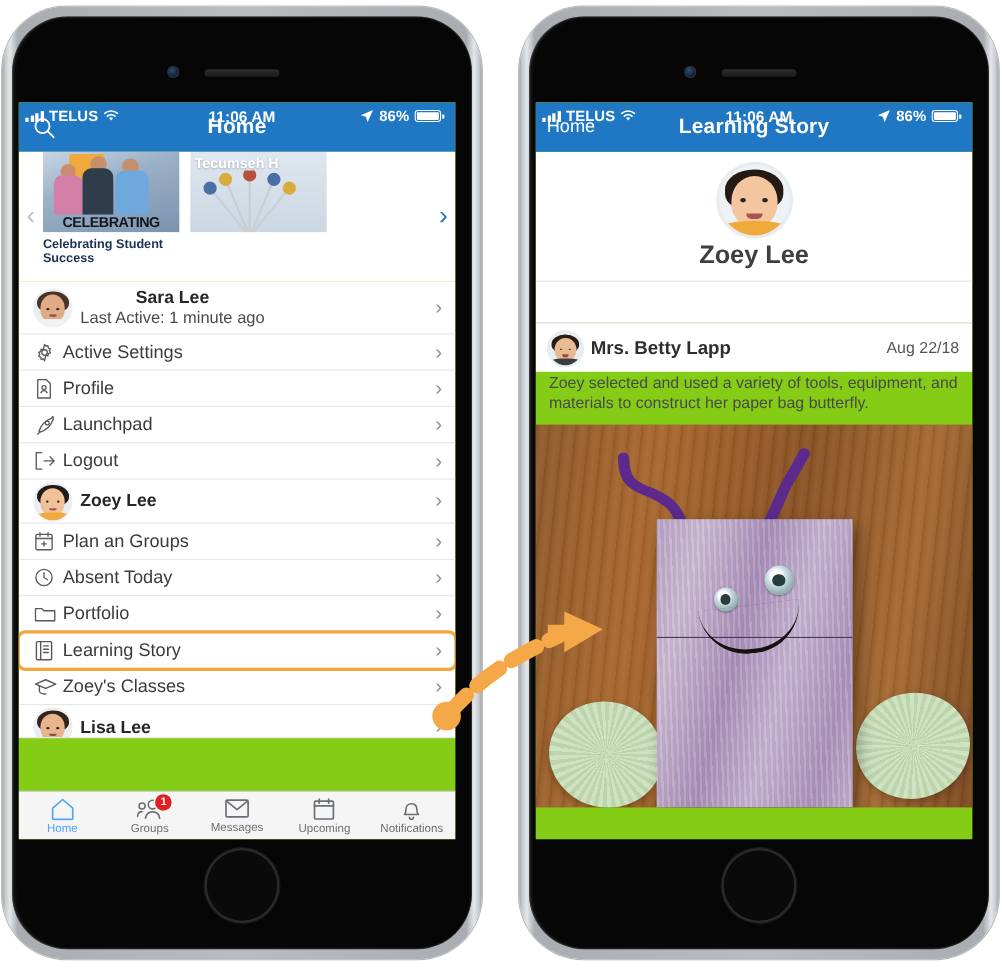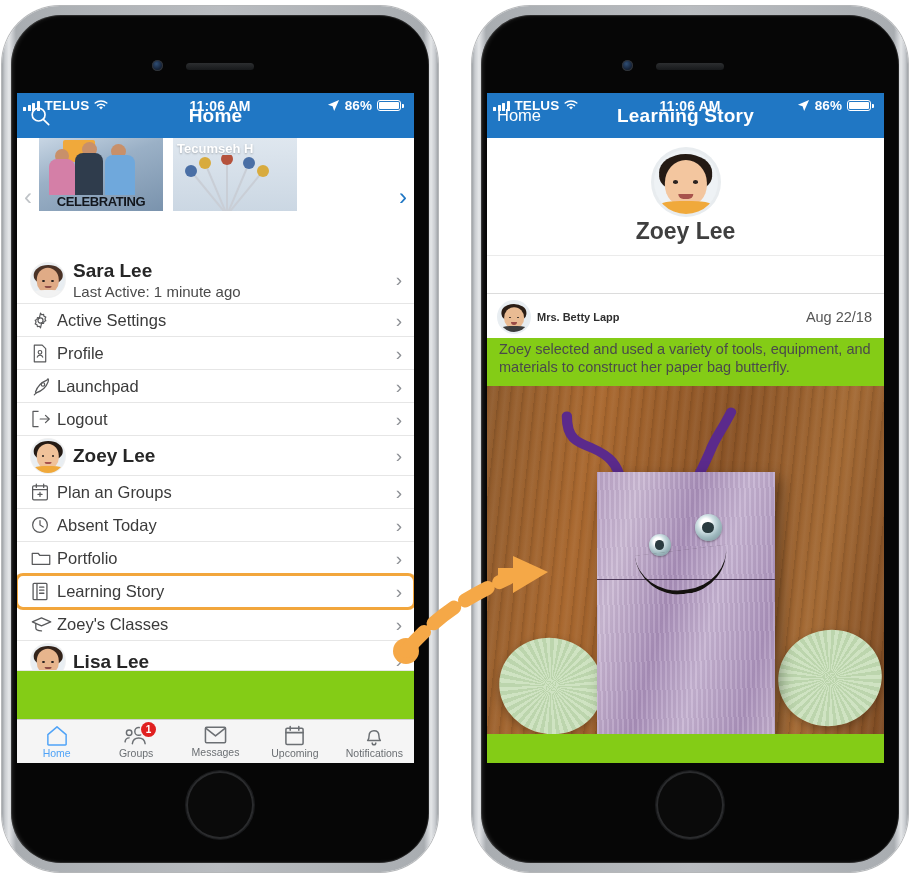--- a/index.html
+++ b/index.html
@@ -165,21 +165,21 @@
   
   .list { background:#fff; }
   .row {
     position: relative; display: flex; align-items: center;
     height: 33px; padding: 0 10px 0 14px;
     border-bottom: 1px solid #e6e6e6;
   }
   .row.user { height: 48px; }
   .row .ico { width: 26px; flex: 0 0 26px; display:flex; align-items:center; }
   .row .label { font-size: 16.5px; color: #3b3b3b; }
-  .row.user .label { font-size: 19px; font-weight: 700; color: #262626; }
+  .row.user .label { font-size: 16px; font-weight: 700; color: #262626; text-align: center; }
   .row .sub { font-size: 15px; color: #4a4a4a; }
   .row .chev {
     margin-left: auto; color:#8d9095; font-size: 19px; font-weight: 300;
     line-height: 1; padding-right: 2px;
   }
   .avatar {
     width: 34px; height: 34px; border-radius: 50%;
     margin-right: 8px; flex: 0 0 34px; overflow: hidden; position: relative;
     background:#e9eef2; box-shadow: 0 0 0 1px rgba(0,0,0,.06);
   }
@@ -220,21 +220,21 @@
   .student-head .nm { font-size:23px; font-weight:700; color:#3f3f3f; }
   .gap-band { height: 38px; background:#fff; border-bottom:1px solid #dcdcdc; }
 
   .post-head {
     display:flex; align-items:center; padding: 8px 12px 6px 12px; background:#fff;
   }
   .post-head .av {
     width:30px; height:30px; border-radius:50%; overflow:hidden; position:relative;
     margin-right:8px; background:#e7edf1; box-shadow:0 0 0 2px #e9eef2;
   }
-  .post-head .who { font-size:11px; font-weight:700; color:#2e2e2e; }
+  .post-head .who { font-size:17px; font-weight:700; color:#2e2e2e; }
   .post-head .date { margin-left:auto; font-size:14.5px; color:#555; }
   .post-body { padding: 2px 12px 10px; font-size:14.5px; line-height:18px; color:#4a4a4a; }
 
   .photo { position:relative; width:100%; height:348px; overflow:hidden;
            background: linear-gradient(100deg,#8e5a2c 0%, #a9682f 25%, #8a5326 55%, #a46a34 80%, #7d4a22 100%); }
   .woodgrain { position:absolute; inset:0;
     background: repeating-linear-gradient(96deg, rgba(0,0,0,.10) 0px, rgba(0,0,0,0) 3px, rgba(255,255,255,.05) 7px, rgba(0,0,0,0) 12px);
   }
   .bag {
     position:absolute; left:50%; transform:translateX(-50%); top:86px;
@@ -346,20 +346,21 @@
                 <div class="badge"></div>
                 <div class="head h1"></div>
                   <div class="head h2"></div>
                   <div class="head h3"></div>
                 <div class="k k1"></div>
                   <div class="k k2"></div>
                   <div class="k k3"></div>
               </div>
               <div class="word">CELEBRATING</div>
             </div>
+            <div class="cap">Celebrating Student Success</div>
           </div>
 
 
           <div class="card">
             <div class="thumb th3">
               <svg class="wheel" viewBox="0 0 92 78">
                 <g stroke="#c9ced6" stroke-width="2" fill="none">
                   <line x1="46" y1="60" x2="10" y2="16"></line>
                     <line x1="46" y1="60" x2="24" y2="8"></line>
                   <line x1="46" y1="60" x2="46" y2="4"></line>

